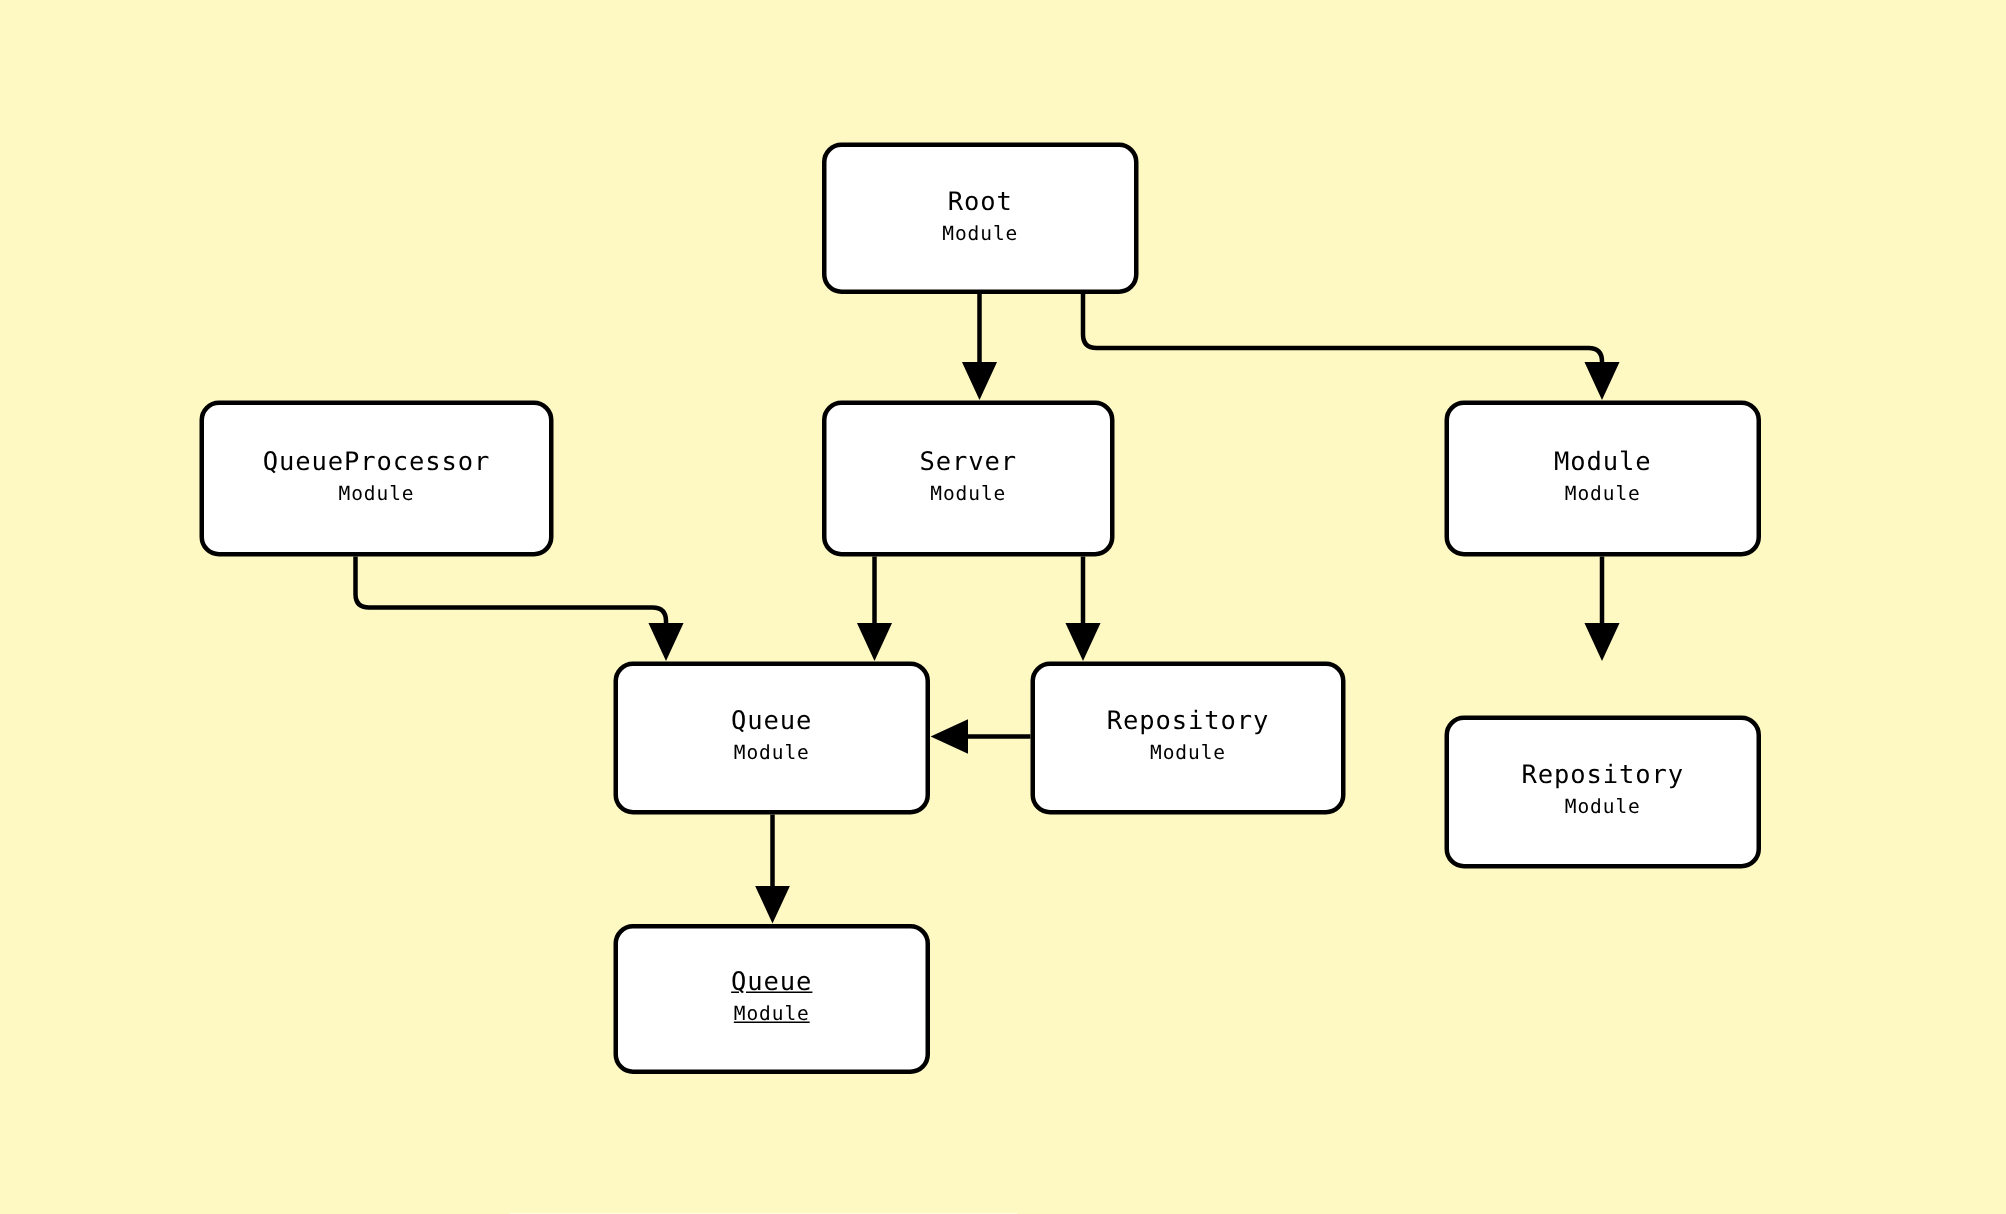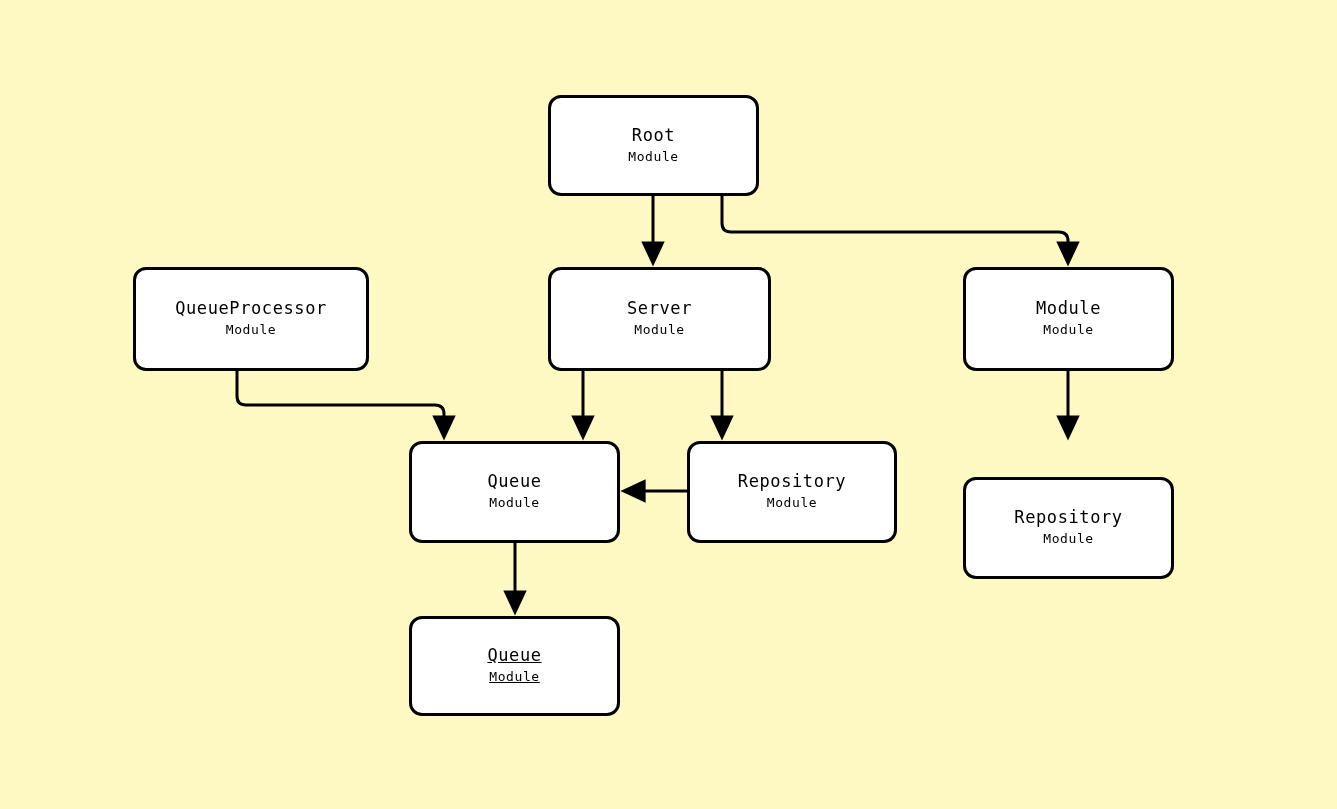--- a/index.html
+++ b/index.html
@@ -89,21 +89,21 @@
   <div class="node" style="left:548px; top:95px; width:211px; height:101px;">
     <div class="node-label">Root</div>
     <div class="node-label-line2">Module</div>
   </div>
 
   <div class="node" style="left:133px; top:267px; width:236px; height:104px;">
     <div class="node-label">QueueProcessor</div>
     <div class="node-label-line2">Module</div>
   </div>
 
-  <div class="node" style="left:548px; top:267px; width:223px; height:104px;">
+  <div class="node" style="left:548px; top:267px; width:195px; height:104px;">
     <div class="node-label">Server</div>
     <div class="node-label-line2">Module</div>
   </div>
 
   <div class="node" style="left:963px; top:267px; width:211px; height:104px;">
     <div class="node-label">Module</div>
     <div class="node-label-line2">Module</div>
   </div>
 
   <div class="node" style="left:409px; top:441px; width:211px; height:102px;">

